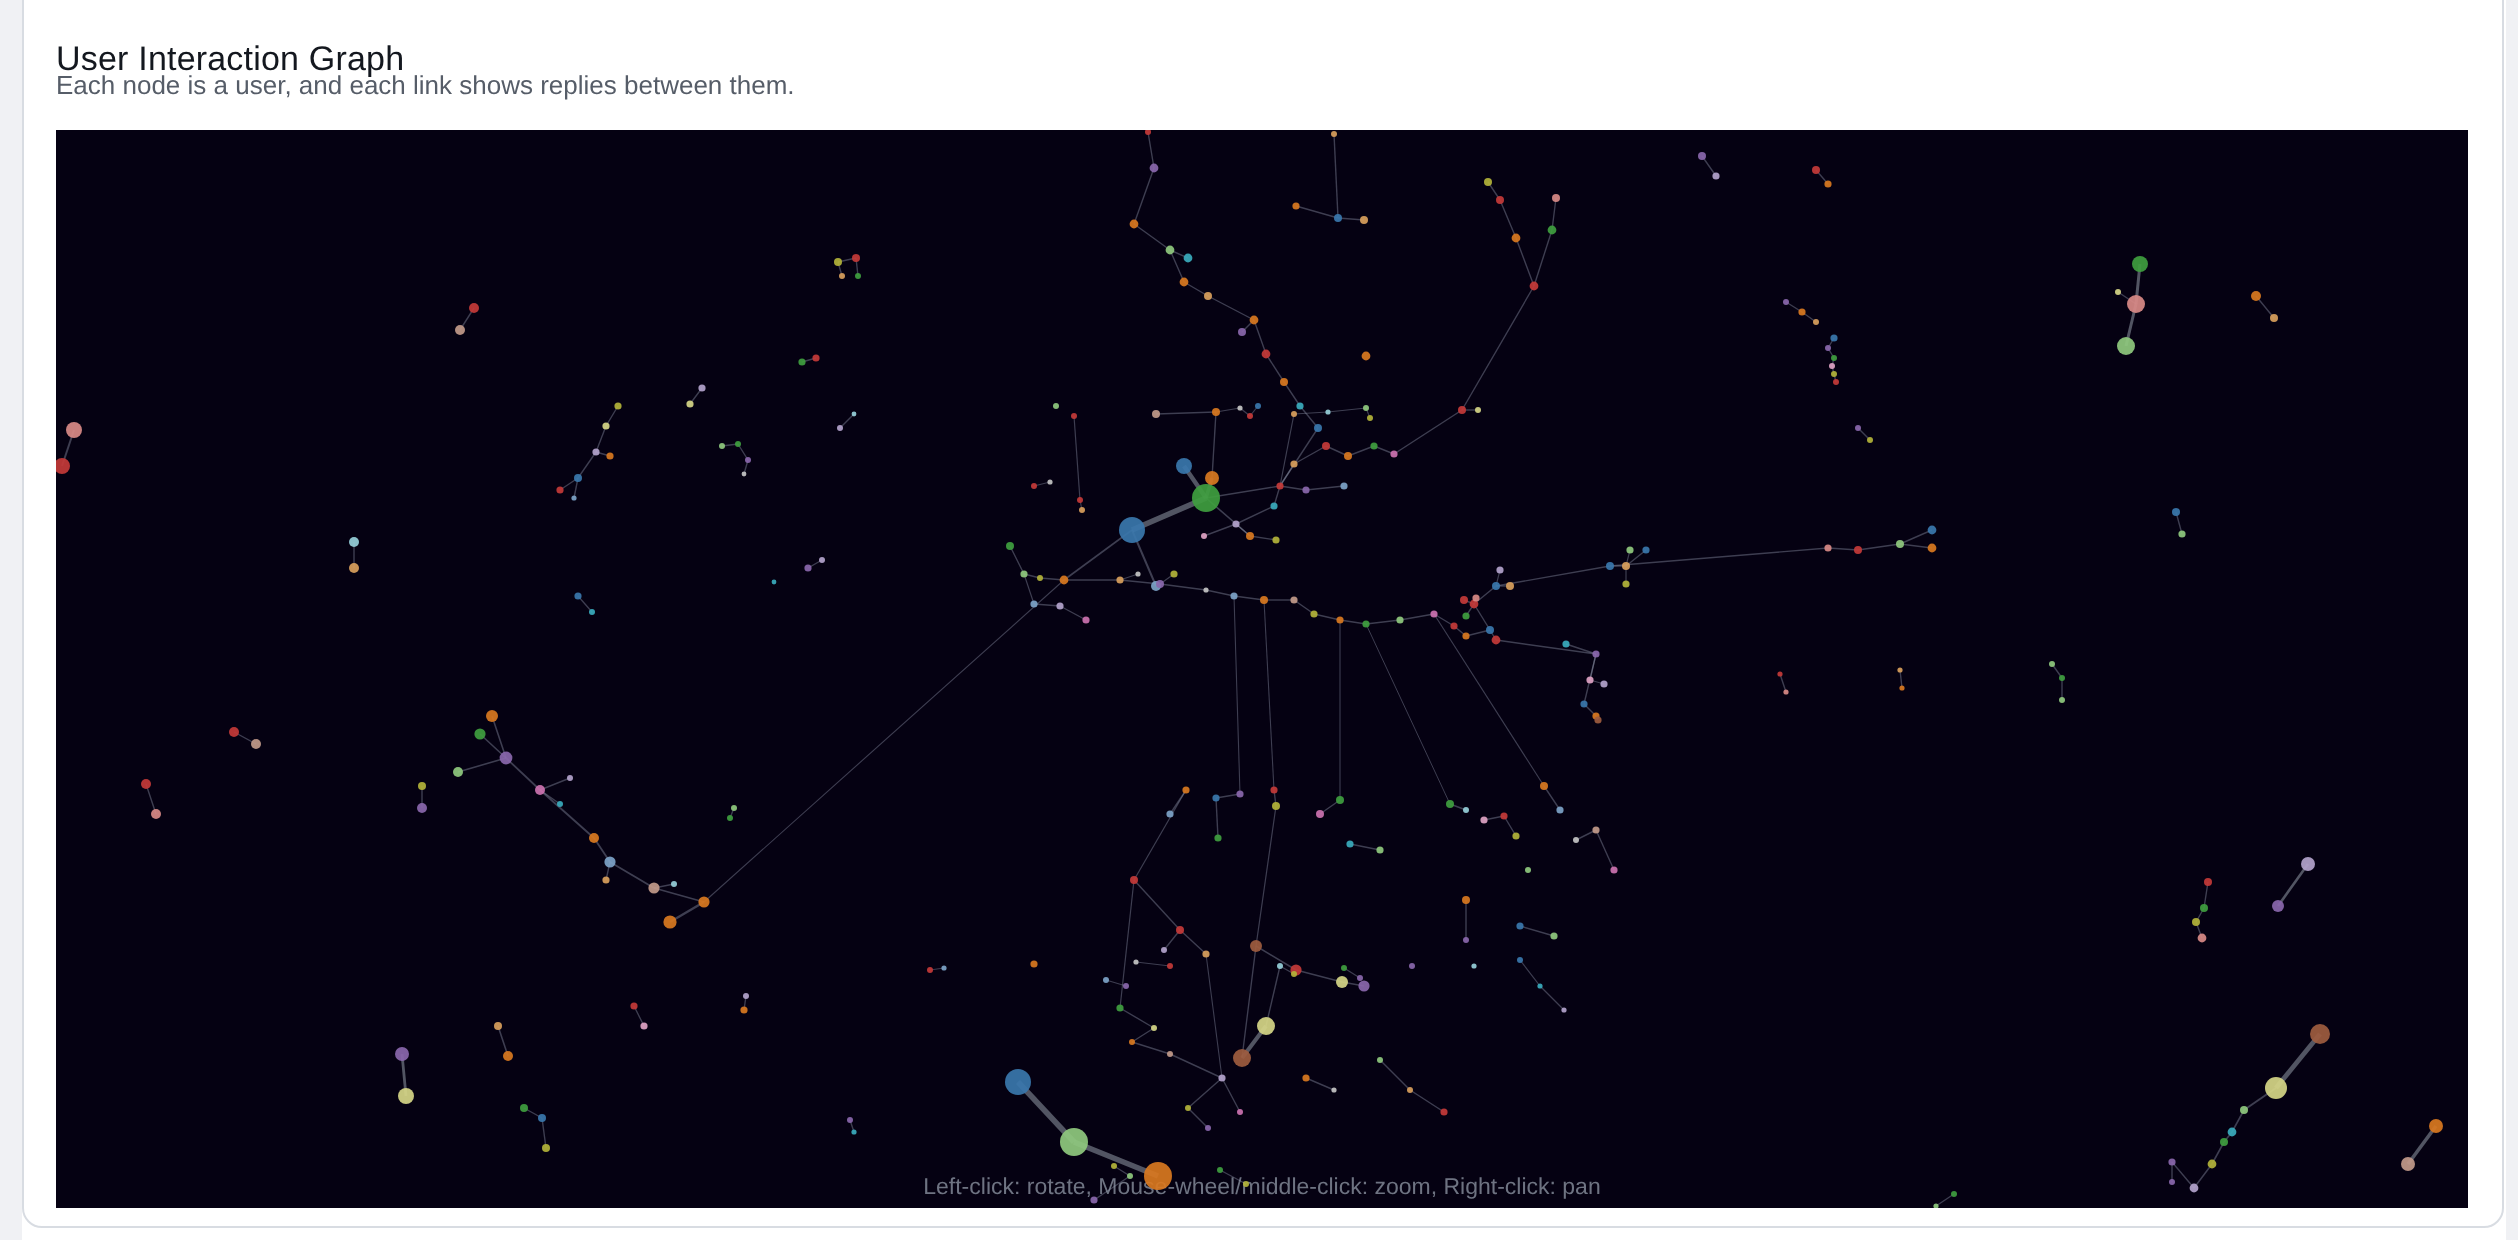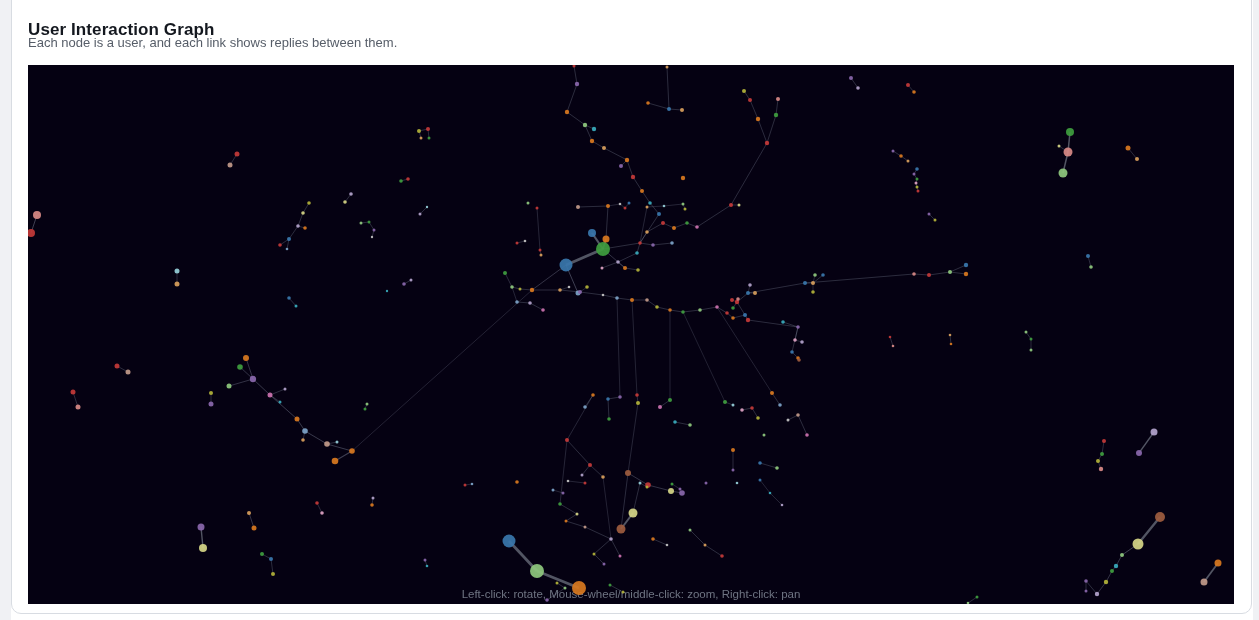--- a/index.html
+++ b/index.html
@@ -2,21 +2,21 @@
 <html><head>
 <meta charset="utf-8">
 <style>
   html,body{margin:0;padding:0;background:#ffffff;font-family:"Liberation Sans",sans-serif;}
   .viewport{position:relative;width:1259px;height:620px;overflow:hidden;background:#ffffff;}
   .gutter{position:absolute;top:0;height:620px;background:#f0f1f4;z-index:0;}
   .gutter.left{left:0;width:11px;}
   .gutter.right{left:1253px;width:6px;}
   .card{position:absolute;left:11px;top:-12px;width:1239px;height:624px;background:#ffffff;
         border:1px solid #d8dce2;border-radius:10px;z-index:1;}
-  .page-title{position:absolute;left:28px;top:9px;font-size:17px;font-weight:bold;color:#14181f;z-index:2;letter-spacing:.1px;}
+  .page-title{position:absolute;left:28px;top:9px;font-size:17px;font-weight:normal;color:#14181f;z-index:2;letter-spacing:.1px;}
   .page-subtitle{position:absolute;left:28px;top:35px;font-size:13px;color:#565d68;z-index:2;}
   .graph-canvas{position:absolute;left:28px;top:65px;width:1206px;height:539px;background:#050112;z-index:2;overflow:hidden;}
   .nav-hint{position:absolute;left:0;right:0;bottom:4px;text-align:center;font-size:11.5px;color:#818896;opacity:.85;z-index:1;}
   .graph-svg{position:absolute;left:0;top:0;width:100%;height:100%;z-index:2;display:block;}
 </style>
 </head>
 <body>
 
 <div class="viewport">
   <div class="gutter left"></div>

